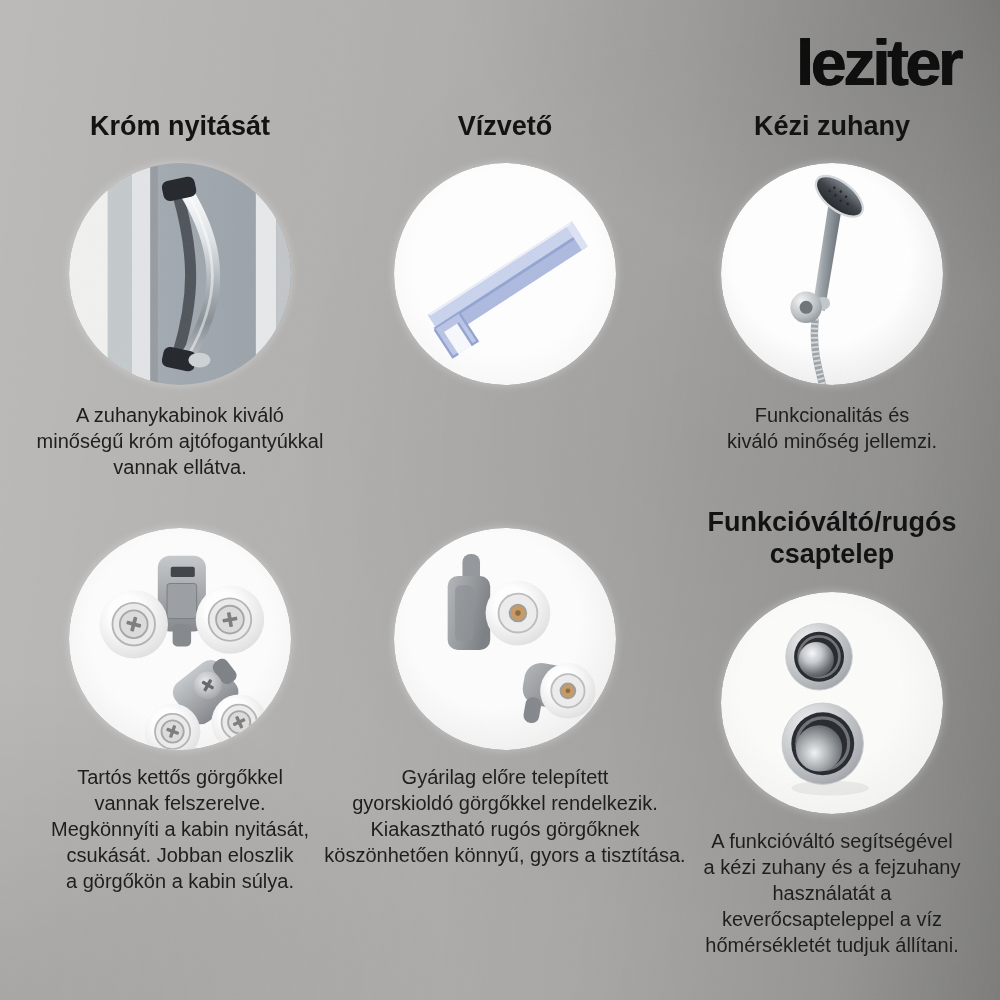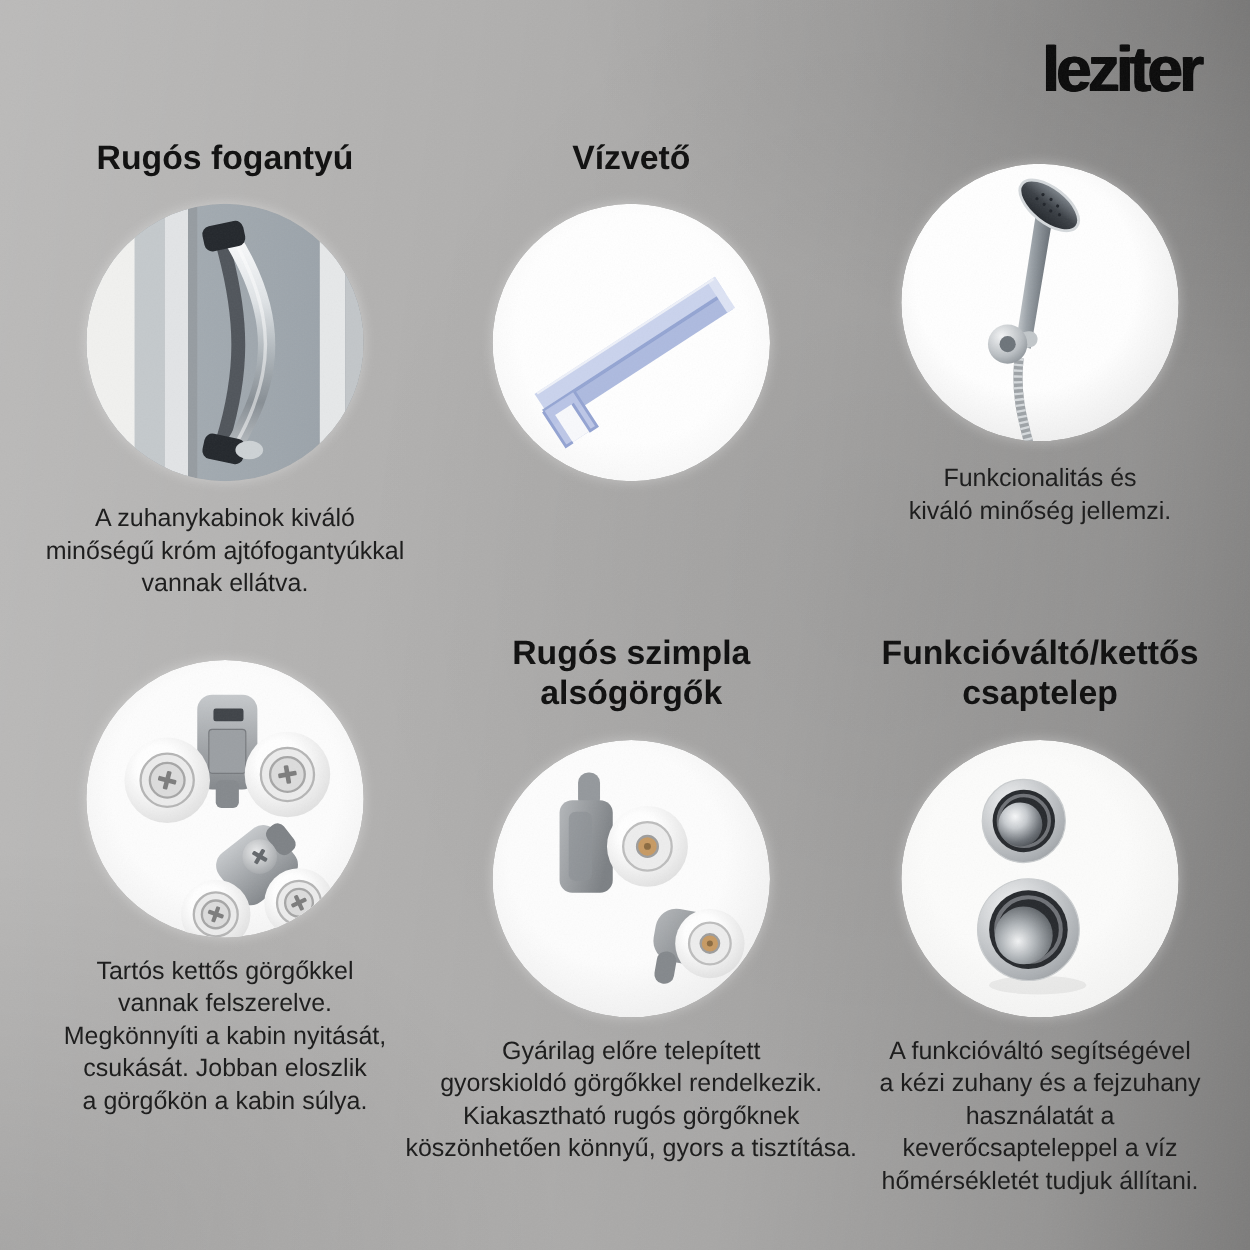--- a/index.html
+++ b/index.html
@@ -9,21 +9,21 @@
     background-color:#b2b1b0;
     background-image:
       linear-gradient(97deg, rgba(255,255,255,.12) 0%, rgba(255,255,255,0) 30%, rgba(0,0,0,.06) 62%, rgba(0,0,0,.16) 85%, rgba(0,0,0,.30) 100%),
       radial-gradient(900px 500px at 100% 0%, rgba(0,0,0,.16), transparent 60%),
       radial-gradient(700px 500px at 0% 100%, rgba(0,0,0,.10), transparent 65%),
       radial-gradient(600px 700px at 70% 45%, rgba(0,0,0,.05), transparent 70%);
   }
   .noise{position:absolute;inset:0;width:1000px;height:1000px;pointer-events:none;z-index:3;}
   .logo{
     position:absolute;top:26px;right:40px;z-index:2;
-    font-size:51px;font-weight:bold;letter-spacing:-3px;color:#0a0a0a;
+    font-size:64px;font-weight:bold;letter-spacing:-3px;color:#0a0a0a;
     text-shadow:.8px 0 0 #0a0a0a,-.4px 0 0 #0a0a0a;
   }
   .cell{position:absolute;width:330px;text-align:center;z-index:2;}
   .row1{top:110px}.row2{top:506px}
   .c1{left:15px}.c2{left:340px}.c3{left:667px}
   .title{font-size:27px;font-weight:bold;line-height:32px;color:#0e0e0e;white-space:pre-line;margin:0;}
   .photo{width:222px;height:222px;margin:21px auto 0;border-radius:50%;overflow:hidden;
          box-shadow:0 0 10px rgba(255,255,255,.35);}
   .row2 .photo{margin-top:22px;}
   .photo svg{display:block;width:222px;height:222px;}
@@ -32,21 +32,21 @@
   .row2 .desc{margin-top:14px;}
 </style>
 </head>
 <body>
 
 <div class="page">
 
   <div class="logo">leziter</div>
 
   <div class="cell row1 c1">
-    <div class="title">Rugós fogantyú</div>
+    <div class="title">Króm nyitását</div>
     <div class="photo">
       <svg viewBox="0 0 240 240">
         <defs>
           <clipPath id="c1clip">
               <circle cx="120" cy="120" r="120"></circle>
             </clipPath>
           <linearGradient id="c1chrome" x1="0" y1="0" x2="0" y2="1">
             <stop offset="0" stop-color="#fafbfc"></stop>
               <stop offset=".3" stop-color="#dfe3e6"></stop>
             <stop offset=".55" stop-color="#aeb5ba"></stop>
@@ -99,20 +99,21 @@
           <line x1="-88" y1="-14" x2="94" y2="-14" stroke="#eef1f9" stroke-width="2"></line>
           <rect x="-92" y="2" width="32" height="36" fill="#b9c4e6" opacity=".95"></rect>
           <rect x="-85" y="10" width="18" height="28" fill="#f8f9fc"></rect>
           <path d="M -92,2 v36 h7 M -67,10 v28 h7 V2" fill="none" stroke="#93a3d2" stroke-width="2.5"></path>
         </g>
       </svg>
     </div>
   </div>
 
   <div class="cell row1 c3">
+    <div class="title">Kézi zuhany</div>
     <div class="photo">
       <svg viewBox="0 0 240 240">
         <defs>
           <radialGradient id="c3bg" cx=".45" cy=".42" r=".8">
             <stop offset=".5" stop-color="#ffffff"></stop>
               <stop offset="1" stop-color="#dedede"></stop>
           </radialGradient>
           <linearGradient id="c3hand" x1="0" y1="0" x2="1" y2=".3">
             <stop offset="0" stop-color="#f2f4f5"></stop>
               <stop offset=".5" stop-color="#9aa1a7"></stop>
@@ -232,22 +233,20 @@
       </svg>
     </div>
     <div class="desc">Tartós kettős görgőkkel
 vannak felszerelve.
 Megkönnyíti a kabin nyitását,
 csukását. Jobban eloszlik
 a görgőkön a kabin súlya.</div>
   </div>
 
   <div class="cell row2 c2">
-    <div class="title">Rugós szimpla
-alsógörgők</div>
     <div class="photo">
       <svg viewBox="0 0 240 240">
         <defs>
           <radialGradient id="c5bg" cx=".45" cy=".42" r=".78">
             <stop offset=".5" stop-color="#fdfdfd"></stop>
               <stop offset="1" stop-color="#e6e6e6"></stop>
           </radialGradient>
           <linearGradient id="c5brk" x1="0" y1="0" x2="1" y2=".4">
             <stop offset="0" stop-color="#b4b7ba"></stop>
               <stop offset="1" stop-color="#7c8084"></stop>
@@ -279,21 +278,21 @@
         <circle cx="188" cy="176" r="2.6" fill="#8a6a40"></circle>
       </svg>
     </div>
     <div class="desc">Gyárilag előre telepített
 gyorskioldó görgőkkel rendelkezik.
 Kiakasztható rugós görgőknek
 köszönhetően könnyű, gyors a tisztítása.</div>
   </div>
 
   <div class="cell row2 c3">
-    <div class="title">Funkcióváltó/kettős
+    <div class="title">Funkcióváltó/rugós
 csaptelep</div>
     <div class="photo">
       <svg viewBox="0 0 240 240">
         <defs>
           <radialGradient id="c6bg" cx=".45" cy=".42" r=".8">
             <stop offset=".45" stop-color="#fcfcfb"></stop>
               <stop offset=".9" stop-color="#efefee"></stop>
             <stop offset="1" stop-color="#e6e6e5"></stop>
           </radialGradient>
           <radialGradient id="c6ring" cx=".35" cy=".3" r=".9">

